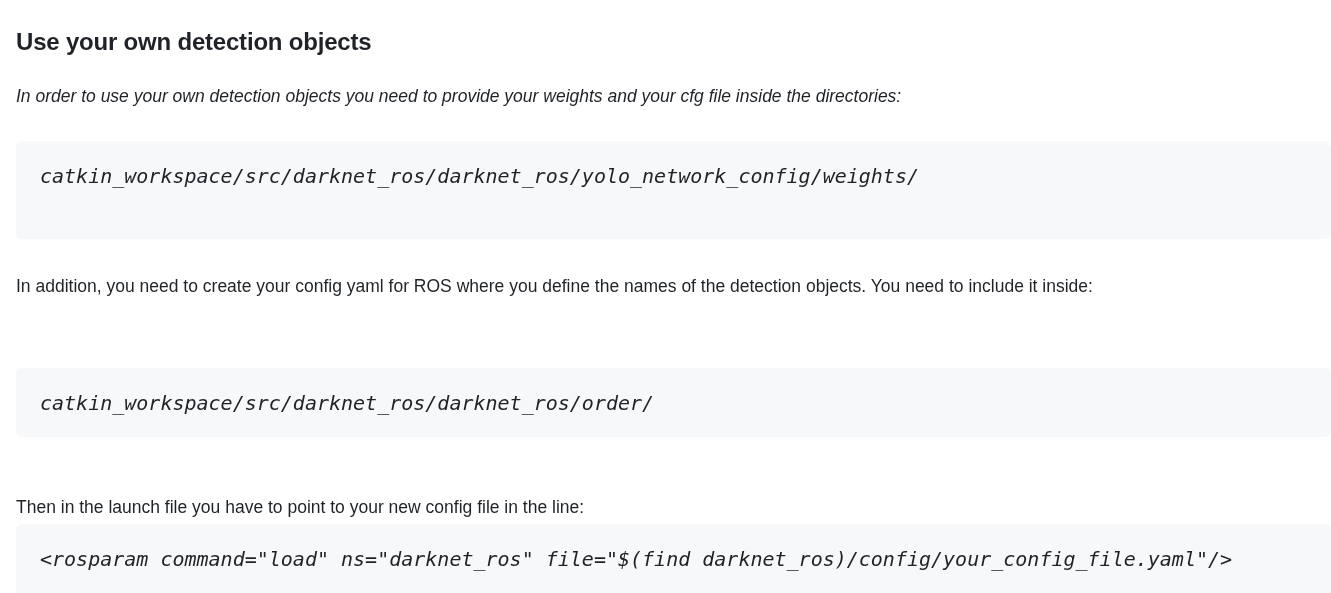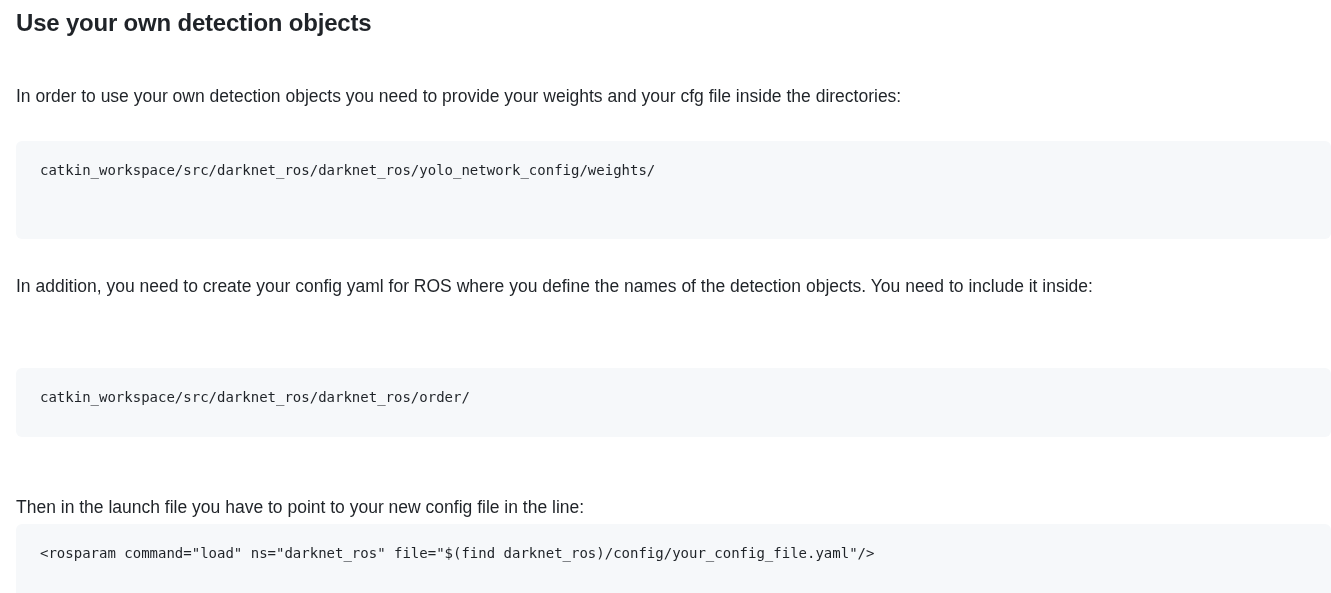--- a/index.html
+++ b/index.html
@@ -27,58 +27,59 @@
   .section-heading {
     margin: 0;
     padding: 0;
     font-size: 24px;
     line-height: 1.25;
     font-weight: bold;
     color: #1f2328;
     letter-spacing: -0.2px;
     position: absolute;
     left: 16px;
-    top: 8px;
+    top: 27px;
   }
 
   .paragraph {
     margin: 0;
     font-size: 17.5px;
     line-height: 1.55;
     color: #1f2328;
     position: absolute;
     left: 16px;
   }
 
-  .para-1 { top: 83px; width: 1300px; }
+  .para-1 { top: 83px; width: 1300px; font-style: italic; }
   .para-2 { top: 273px; width: 1290px; }
   .para-3 { top: 470px; width: 1290px; margin-top: 24px; }
 
   .code-block {
     position: absolute;
     left: 16px;
     right: 0;
     background: #f6f8fa;
     border-radius: 6px;
     box-sizing: border-box;
     padding: 16px 0 16px 24px;
     overflow: hidden;
   }
 
   .code-block-1 { top: 141px; height: 98px; }
   .code-block-2 { top: 368px; height: 69px; }
   .code-block-3 { top: 524px; height: 69px; border-bottom-left-radius: 0; border-bottom-right-radius: 0; }
 
   .code-line {
     font-family: "DejaVu Sans Mono", "Liberation Mono", monospace;
-    font-size: 14px;
+    font-size: 20px;
     line-height: 1.95;
     color: #1f2328;
     white-space: pre;
     margin: 0;
+    font-style: italic;
   }
 </style>
 </head>
 <body>
 
 <div class="page">
 
   <h2 class="section-heading">Use your own detection objects</h2>
 
   <p class="paragraph para-1">In order to use your own detection objects you need to provide your weights and your cfg file inside the directories:</p>

